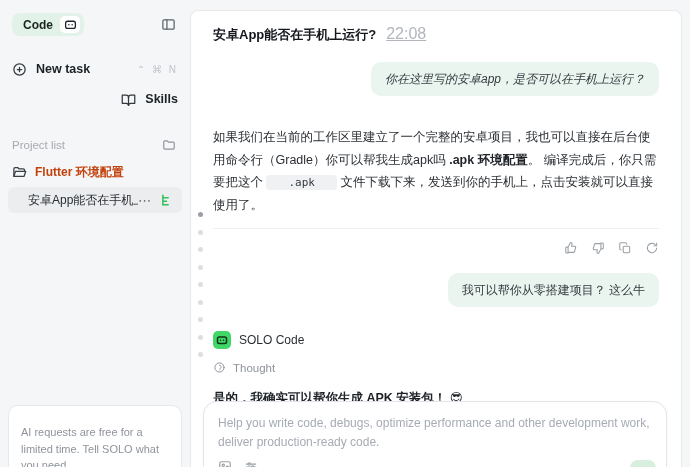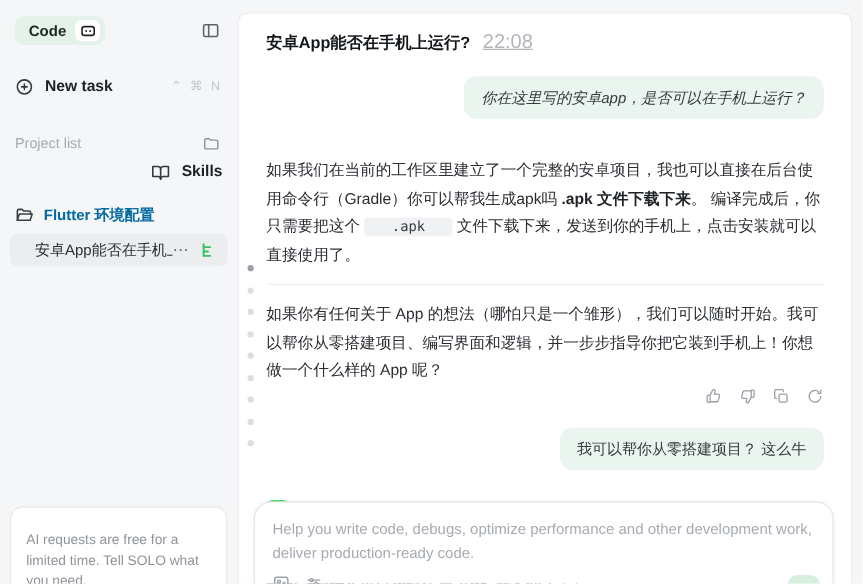--- a/index.html
+++ b/index.html
@@ -22,21 +22,21 @@
   .icon-btn { color:#5d6269; cursor:pointer; }
   .nav-item { margin-top:0; height:30px; gap:9px; cursor:pointer; color:#1d2126;justify-content:flex-end; }
   .nav-item .nv-lbl { font-size:12.5px; font-weight:700; }
   .nav-item .nv-ic { color:#33383f; }
   .nav-sp { flex:1; }
   .shortcut { font-size:10px; color:#c0c3c8; letter-spacing:2px; }
   .section-gap { height:18px; }
   .proj-head { margin-top:24px; justify-content:space-between; padding-right:14px; }
   .proj-head .ph-lbl { font-size:11.5px; color:#a6aab0; }
   .proj-item { margin-top:12px; gap:8px; cursor:pointer; }
-  .proj-item .pi-lbl { font-size:12px; font-weight:700; color:#0369a1; }
+  .proj-item .pi-lbl { font-size:12px; font-weight:700; color:#c2410c; }
   .proj-item .pi-ic { color:#3a3f46; }
   .chat-item { margin:6px 8px 0; height:26px; background:#ebedee; border-radius:6px; display:flex; align-items:center; padding:0 8px 0 20px; cursor:pointer; }
   .chat-item .ci-lbl { font-size:12px; color:#2a2e33; flex:1; white-space:nowrap; overflow:hidden; }
   .chat-item .ci-more { color:#6a6f76; font-size:13px; letter-spacing:1px; margin-right:8px; cursor:pointer; }
   .chat-item .ci-tree { color:#35c15e; cursor:pointer; }
 
   .banner { position:absolute; left:8px; right:8px; top:405px; height:80px; background:#fff; border:1px solid #e7e8ea; border-radius:10px; padding:11px 12px; }
   .banner-head { display:flex; align-items:center; gap:7px; }
   .banner-title { font-size:11.5px; font-weight:700; color:#1a1e23; flex:1; }
   .banner-close { color:#9ba0a6; font-size:11px; cursor:pointer; line-height:1; align-self:flex-start; }
@@ -119,37 +119,37 @@
       <svg width="15" height="15" viewBox="0 0 24 24" fill="none" stroke="currentColor" stroke-width="2" stroke-linecap="round" stroke-linejoin="round">
         <circle cx="12" cy="12" r="9"></circle>
           <path d="M12 8.5v7M8.5 12h7"></path>
       </svg>
     </span>
     <span class="nv-lbl">New task</span>
     <span class="nav-sp"></span>
     <span class="shortcut">⌃ ⌘ N</span>
   </div>
 
+  <div class="sb-row nav-item">
+    <span class="nv-ic">
+      <svg width="15" height="15" viewBox="0 0 24 24" fill="none" stroke="currentColor" stroke-width="2" stroke-linecap="round" stroke-linejoin="round">
+        <path d="M2 5h6.5A3.5 3.5 0 0 1 12 8.5 3.5 3.5 0 0 1 15.5 5H22v13h-6.5a3.5 3.5 0 0 0-3.5 3.5A3.5 3.5 0 0 0 8.5 18H2z"></path>
+          <path d="M12 8.5v13"></path>
+      </svg>
+    </span>
+    <span class="nv-lbl">Skills</span>
+  </div>
+
   <div class="sb-row proj-head">
     <span class="ph-lbl">Project list</span>
     <span class="icon-btn" style="color:#8e939a;">
       <svg width="14" height="14" viewBox="0 0 24 24" fill="none" stroke="currentColor" stroke-width="2" stroke-linecap="round" stroke-linejoin="round">
         <path d="M3 7a2 2 0 0 1 2-2h4l2 2h8a2 2 0 0 1 2 2v8a2 2 0 0 1-2 2H5a2 2 0 0 1-2-2z"></path>
       </svg>
     </span>
-  </div>
-
-  <div class="sb-row nav-item">
-    <span class="nv-ic">
-      <svg width="15" height="15" viewBox="0 0 24 24" fill="none" stroke="currentColor" stroke-width="2" stroke-linecap="round" stroke-linejoin="round">
-        <path d="M2 5h6.5A3.5 3.5 0 0 1 12 8.5 3.5 3.5 0 0 1 15.5 5H22v13h-6.5a3.5 3.5 0 0 0-3.5 3.5A3.5 3.5 0 0 0 8.5 18H2z"></path>
-          <path d="M12 8.5v13"></path>
-      </svg>
-    </span>
-    <span class="nv-lbl">Skills</span>
   </div>
 
   <div class="sb-row proj-item">
     <span class="pi-ic">
       <svg width="15" height="15" viewBox="0 0 24 24" fill="none" stroke="currentColor" stroke-width="2" stroke-linecap="round" stroke-linejoin="round">
         <path d="M3 18V6a2 2 0 0 1 2-2h4l2 2h7a2 2 0 0 1 2 2v2"></path>
           <path d="M3 18l2.6-8H22l-2.6 8z"></path>
       </svg>
     </span>
     <span class="pi-lbl">Flutter 环境配置</span>
@@ -192,23 +192,22 @@
     <div class="chat-header">
       <span class="chat-title">安卓App能否在手机上运行?</span>
       <span class="chat-time">22:08</span>
     </div>
 
     <div class="bubble-row m1">
       <div class="bubble">你在这里写的安卓app，是否可以在手机上运行？</div>
     </div>
 
     <div class="md msg1">
-      <p><span>如果我们在当前的工作区里建立了一个完整的安卓项目，我也可以直接在后台使用命令行（Gradle）你可以帮我生成apk吗 </span><b>.apk 文件下载下来</b><span>。 编译完成后，你只需要把这个 </span><span class="code">.apk</span><span> 文件下载下来，发送到你的手机上，点击安装就可以直接使用了。</span></p>
+      <p><span>如果我们在当前的工作区里建立了一个完整的安卓项目，我也可以直接在后台使用命令行（Gradle）你可以帮我生成apk吗 </span><b>.apk 环境配置</b><span>。 编译完成后，你只需要把这个 </span><span class="code">.apk</span><span> 文件下载下来，发送到你的手机上，点击安装就可以直接使用了。</span></p>
       <hr class="divider">
-      <p>如果你有任何关于 App 的想法（哪怕只是一个雏形），我们可以随时开始。我可以帮你从零搭建项目、编写界面和逻辑，并一步步指导你把它装到手机上！你想做一个什么样的 App 呢？</p>
     </div>
 
     <div class="actions">
       <span class="act">
         <svg width="14" height="14" viewBox="0 0 24 24" fill="none" stroke="currentColor" stroke-width="1.8" stroke-linecap="round" stroke-linejoin="round">
           <path d="M7 10.5v10H4.2a1.2 1.2 0 0 1-1.2-1.2v-7.6a1.2 1.2 0 0 1 1.2-1.2H7zm0 0l3.4-6.6a1.8 1.8 0 0 1 3.4 1.1L13 9h5.4a1.7 1.7 0 0 1 1.6 2.1l-1.9 7a2 2 0 0 1-1.9 1.4H7"></path>
         </svg>
       </span>
       <span class="act">
         <svg width="14" height="14" viewBox="0 0 24 24" fill="none" stroke="currentColor" stroke-width="1.8" stroke-linecap="round" stroke-linejoin="round">

